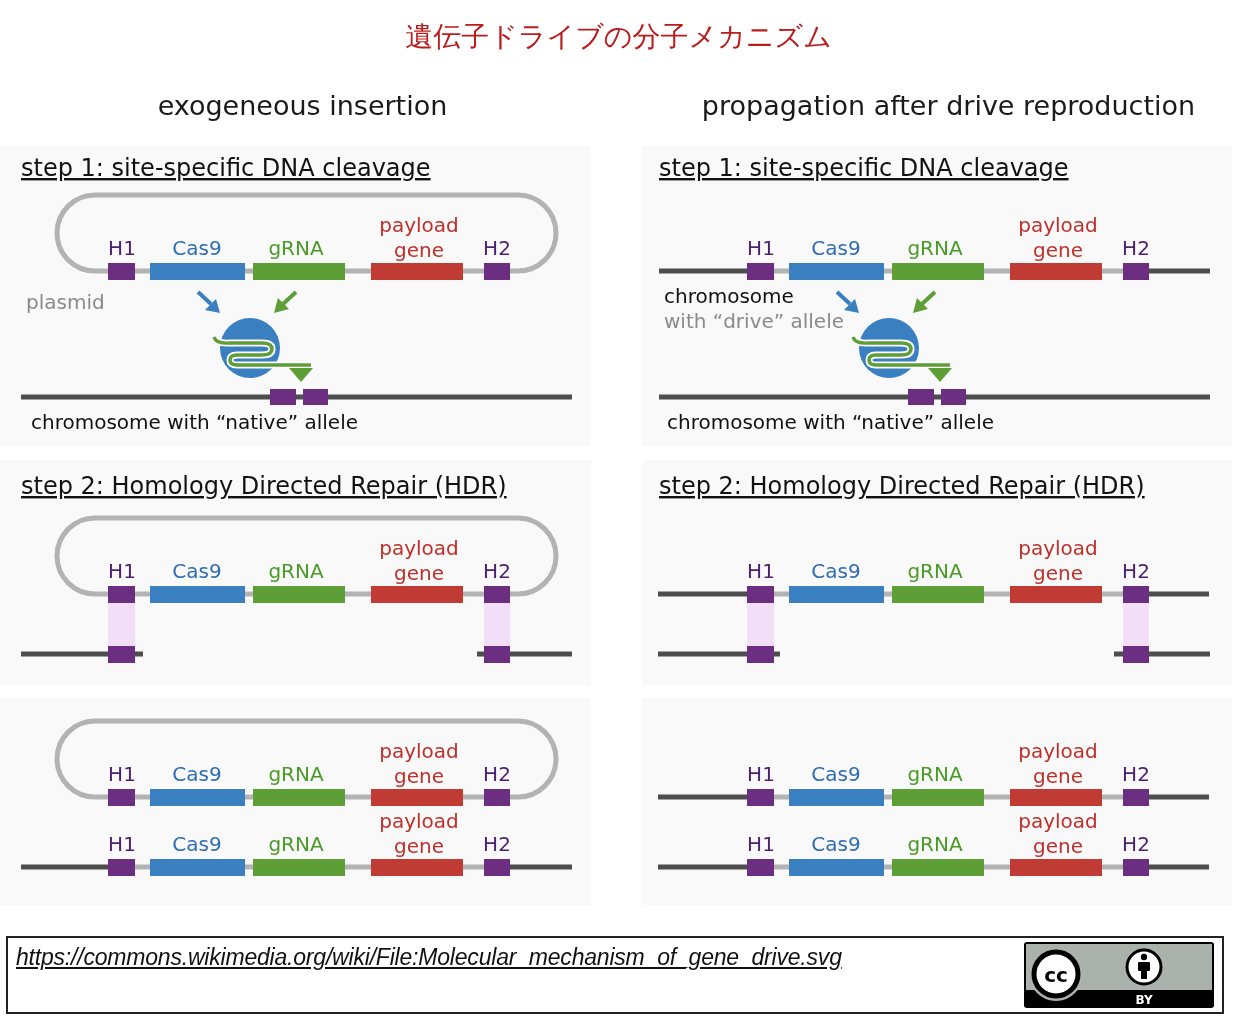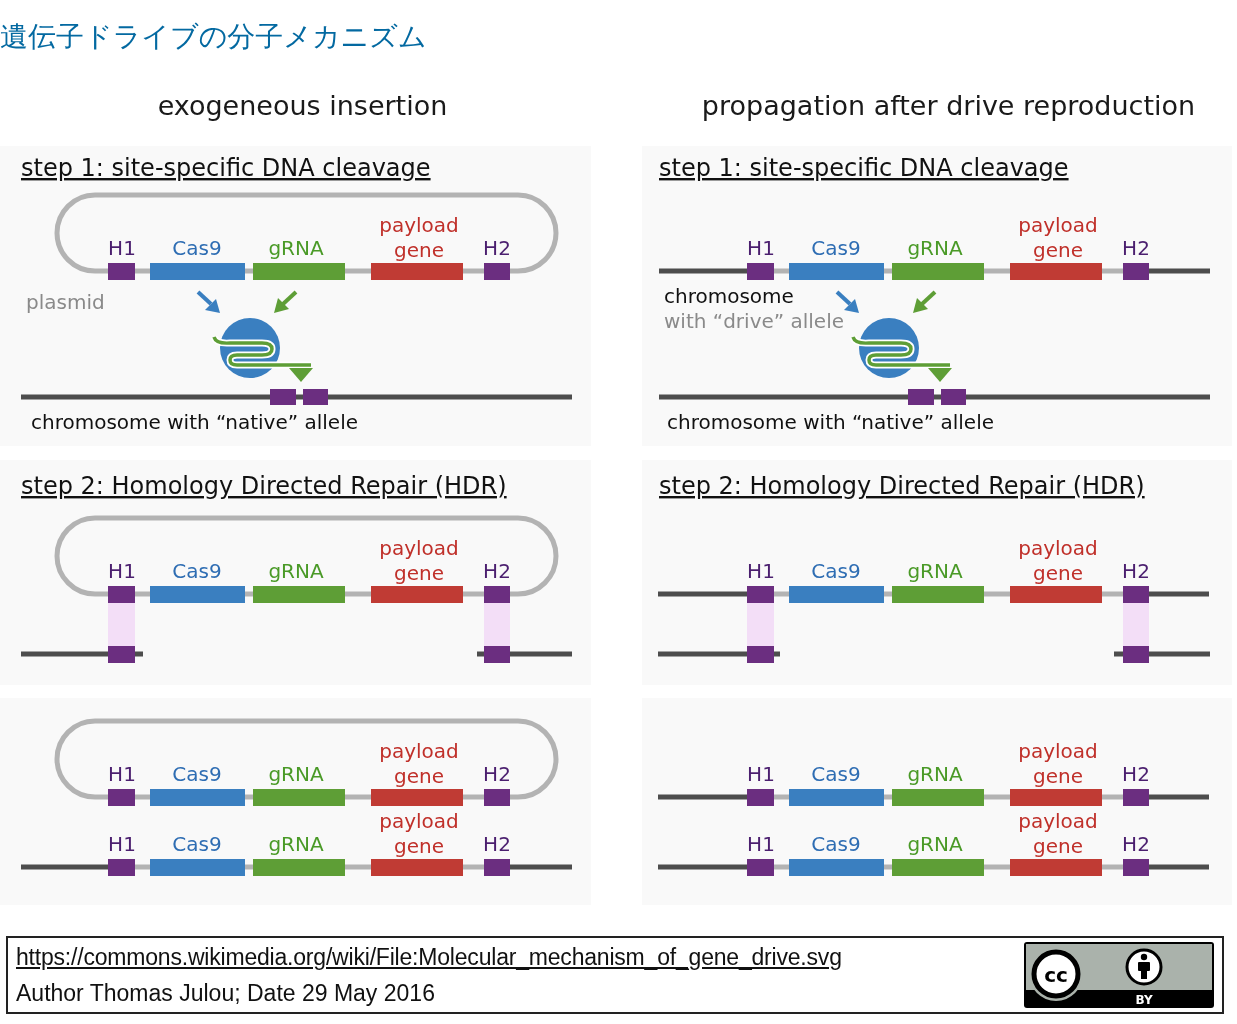--- a/index.html
+++ b/index.html
@@ -1,35 +1,35 @@
 <!DOCTYPE html>
 <html><head>
 <meta charset="utf-8">
 <style>
   html, body { margin:0; padding:0; background:#ffffff; }
   body { width:1237px; height:1024px; position:relative; overflow:hidden;
          font-family:"DejaVu Sans", sans-serif; color:#111; }
-  .title { position:absolute; left:0; width:1237px; top:18px; 
-           font-size:28px; color:#0369a1; }
+  .title { position:absolute; left:0; width:1237px; top:18px; text-align:center;
+           font-size:28px; color:#b91c1c; }
   .col-title { position:absolute; top:90px; font-size:27px; color:#1a1a1a; text-align:center; }
   #col-left-title { left:0; width:605px; }
   #col-right-title { left:660px; width:577px; }
   .panel { position:absolute; background:#f9f9f9; }
   .panel svg { position:absolute; left:0; top:0; overflow:visible; }
   .step-title { font-size:24px; fill:#111; text-decoration:underline; }
   .lbl { font-size:20px; }
   .h { fill:#4b1f6f; }
   .cas { fill:#2e6db3; }
   .grna { fill:#4a9a27; }
   .pay { fill:#c0302a; }
   .gray-lbl { fill:#8a8a8a; }
   .footer { position:absolute; left:6px; top:936px; width:1218px; height:78px;
             border:2px solid #222; background:#fff; box-sizing:border-box; }
   .footer-link { position:absolute; left:8px; top:6px; font-family:"Liberation Sans", sans-serif;
-                 font-size:23px; color:#111; text-decoration:underline; letter-spacing:-0.2px; }
+                 font-size:23px; color:#111; text-decoration:underline; letter-spacing:-0.2px;font-style:italic; }
   .footer-author { position:absolute; left:8px; top:42px; font-family:"Liberation Sans", sans-serif;
                    font-size:23px; color:#111; }
   .cc-badge { position:absolute; left:1016px; top:4px; width:190px; height:66px; }
 </style>
 </head>
 <body>
 
 <div class="title">遺伝子ドライブの分子メカニズム</div>
 <div class="col-title" id="col-left-title">exogeneous insertion</div>
 <div class="col-title" id="col-right-title">propagation after drive reproduction</div>
@@ -228,21 +228,20 @@
     <text x="194" y="153" text-anchor="middle" class="lbl cas">Cas9</text>
     <text x="293" y="153" text-anchor="middle" class="lbl grna">gRNA</text>
     <text x="416" y="130" text-anchor="middle" class="lbl pay">payload</text>
     <text x="416" y="155" text-anchor="middle" class="lbl pay">gene</text>
     <text x="494" y="153" text-anchor="middle" class="lbl h">H2</text>
   </svg>
 </div>
 
 <div class="footer">
   <a class="footer-link">https://commons.wikimedia.org/wiki/File:Molecular_mechanism_of_gene_drive.svg</a>
-  <div class="footer-author">Author Thomas Julou; Date 29 May 2016</div>
   <svg class="cc-badge" viewBox="0 0 190 66">
     <rect x="0" y="0" width="190" height="66" rx="3" fill="#000"></rect>
     <rect x="2" y="2" width="186" height="46" fill="#aab2ab"></rect>
     <g>
       <circle cx="32" cy="32" r="27" fill="#aab2ab"></circle>
       <circle cx="32" cy="32" r="22" fill="#fff" stroke="#000" stroke-width="5"></circle>
       <text x="32" y="40" text-anchor="middle" font-family="'DejaVu Sans', sans-serif" font-weight="bold" font-size="20" fill="#000">cc</text>
     </g>
     <g>
       <circle cx="120" cy="25" r="17" fill="#fff" stroke="#000" stroke-width="3"></circle>

